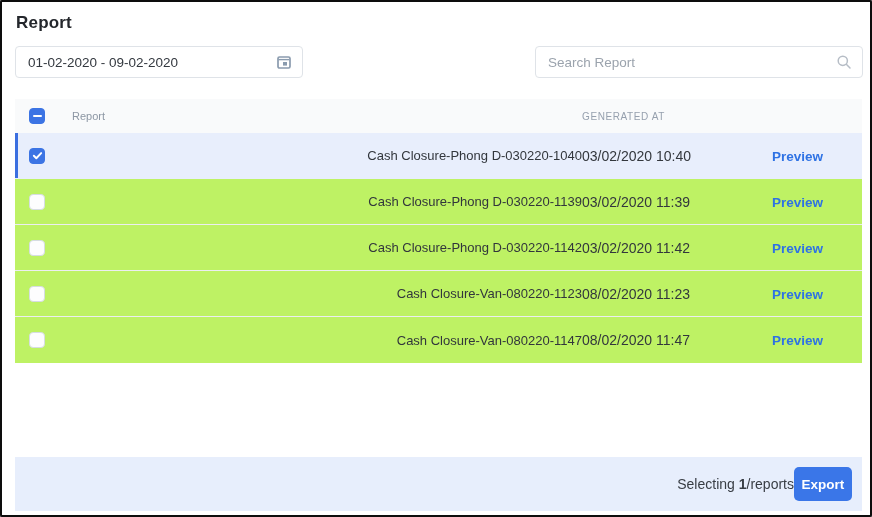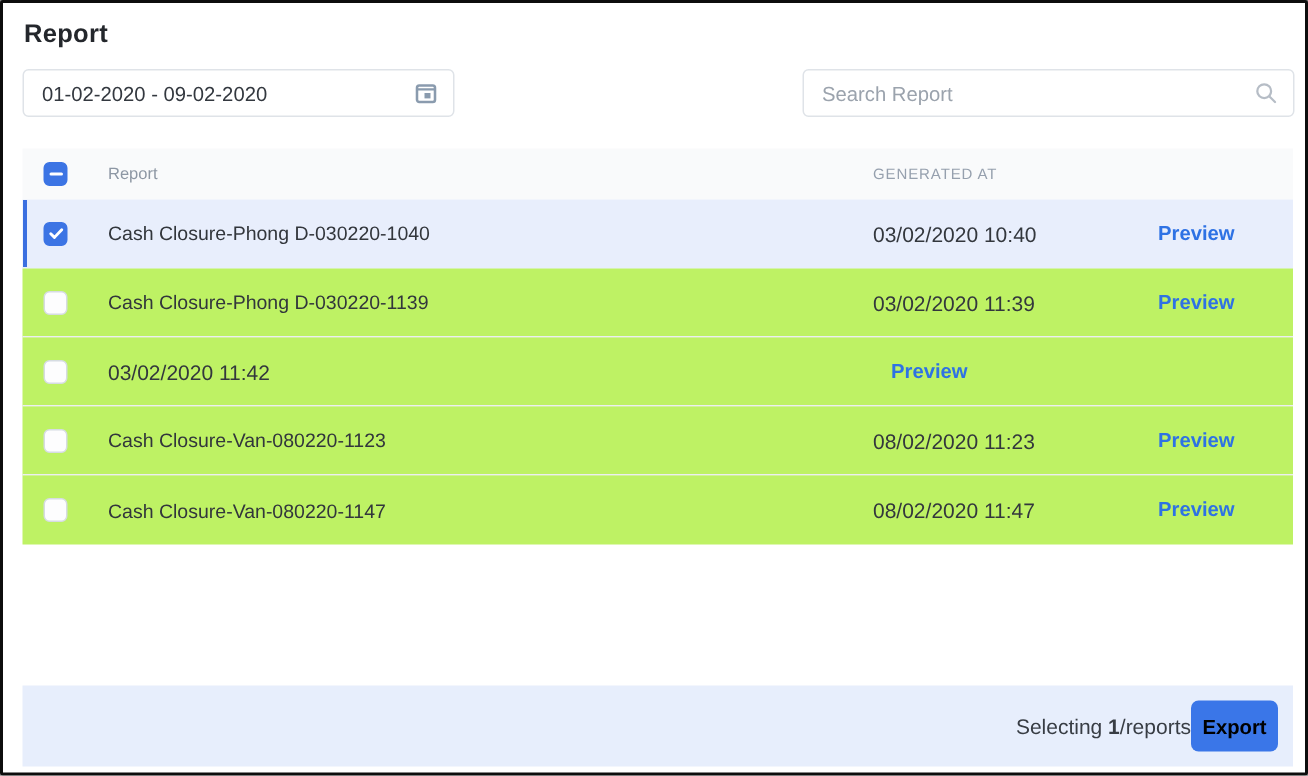--- a/index.html
+++ b/index.html
@@ -87,21 +87,21 @@
     border-bottom: 1px solid #eceef1;
   }
   .row:last-child { border-bottom: none; }
   .row.selected {
     background: #e8eefc;
     box-shadow: inset 3px 0 0 #3b6fe0;
     border-bottom-color: #e8eefc;
   }
 
   .cell-check { padding-left: 14px; }
-  .cell-name  { font-size: 13px; color: #32363c; }
+  .cell-name  { font-size: 13px; color: #32363c; text-align: right; }
   .cell-date  { font-size: 14px; color: #33373d; font-weight: 500; }
   .cell-action { padding-left: 12px; }
   .preview-link {
     font-size: 13.5px;
     font-weight: 700;
     color: #2e72e4;
     text-decoration: none;
     cursor: pointer;
   }
 
@@ -149,21 +149,21 @@
     font-size: 14px;
     color: #383d44;
   }
   .selecting-text .count { font-weight: 700; }
   .export-btn {
     width: 58px;
     height: 34px;
     background: #3a76e8;
     border: none;
     border-radius: 5px;
-    color: #000000;
+    color: #ffffff;
     font-family: inherit;
     font-size: 13.5px;
     font-weight: 700;
     cursor: pointer;
   }
 </style>
 </head>
 <body>
 
 <div class="page">
@@ -230,20 +230,21 @@
       <div class="cell-action">
         <a class="preview-link">Preview</a>
       </div>
     </div>
         <div class="trow row">
       <div class="cell-check">
         <span class="checkbox">
           
         </span>
       </div>
+      <div class="cell-name">Cash Closure-Phong D-030220-1142</div>
       <div class="cell-date">03/02/2020 11:42</div>
       <div class="cell-action">
         <a class="preview-link">Preview</a>
       </div>
     </div>
         <div class="trow row">
       <div class="cell-check">
         <span class="checkbox">
           
         </span>

